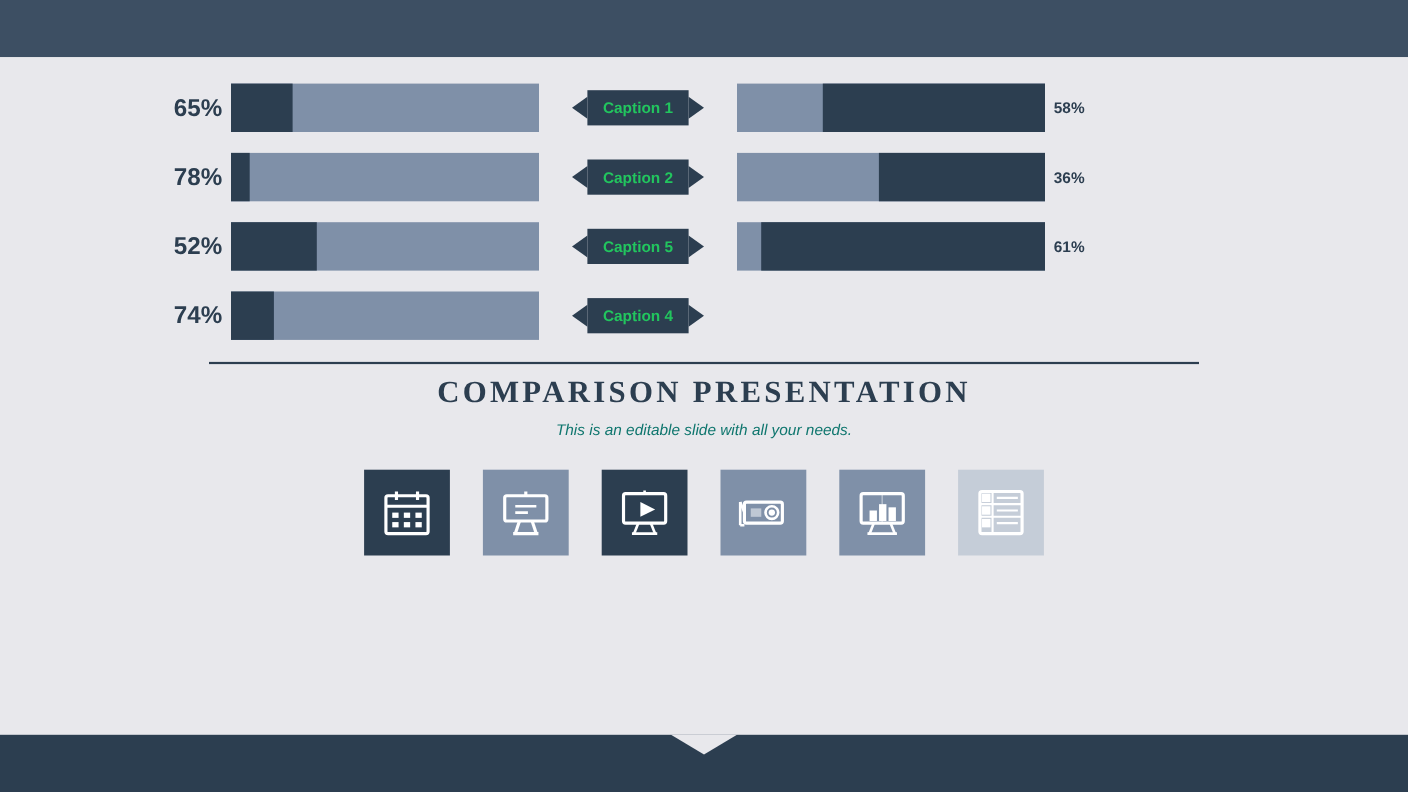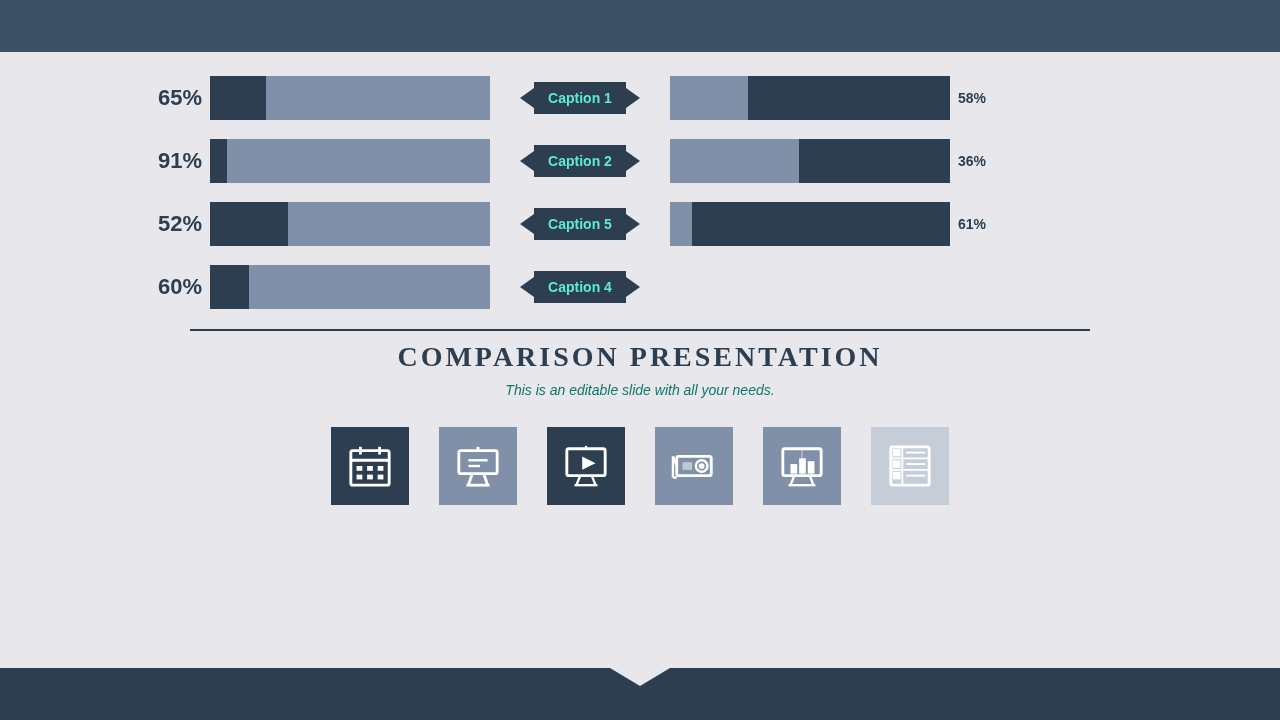--- a/index.html
+++ b/index.html
@@ -132,21 +132,21 @@
       width: 0;
       height: 0;
       border-top: 10px solid transparent;
       border-bottom: 10px solid transparent;
       border-left: 14px solid #2c3e50;
       flex-shrink: 0;
     }
 
     .caption-label {
       background: #2c3e50;
-      color: #5eead4;
+      color: #22c55e;
       font-weight: bold;
       font-size: 14px;
       padding: 8px 14px;
       white-space: nowrap;
     }
 
     
     .right-side {
       display: flex;
       align-items: center;
@@ -262,21 +262,21 @@
       </div>
       <div class="right-side">
         <div class="bar-container-right">
           <div class="bar-fill-right" style="width:72%"></div>
         </div>
         <div class="right-percent">58%</div>
       </div>
     </div>
       <div class="chart-row">
       <div class="left-side">
-        <div class="left-percent">91%</div>
+        <div class="left-percent">78%</div>
         <div class="bar-container-left">
           <div class="bar-fill-left" style="width:6%"></div>
         </div>
       </div>
       <div class="caption-center">
         <div class="arrow-wrapper">
           <div class="arrow-left"></div>
           <div class="caption-label">Caption 2</div>
           <div class="arrow-right"></div>
         </div>
@@ -304,21 +304,21 @@
       </div>
       <div class="right-side">
         <div class="bar-container-right">
           <div class="bar-fill-right" style="width:92%"></div>
         </div>
         <div class="right-percent">61%</div>
       </div>
     </div>
       <div class="chart-row">
       <div class="left-side">
-        <div class="left-percent">60%</div>
+        <div class="left-percent">74%</div>
         <div class="bar-container-left">
           <div class="bar-fill-left" style="width:14%"></div>
         </div>
       </div>
       <div class="caption-center">
         <div class="arrow-wrapper">
           <div class="arrow-left"></div>
           <div class="caption-label">Caption 4</div>
           <div class="arrow-right"></div>
         </div>

